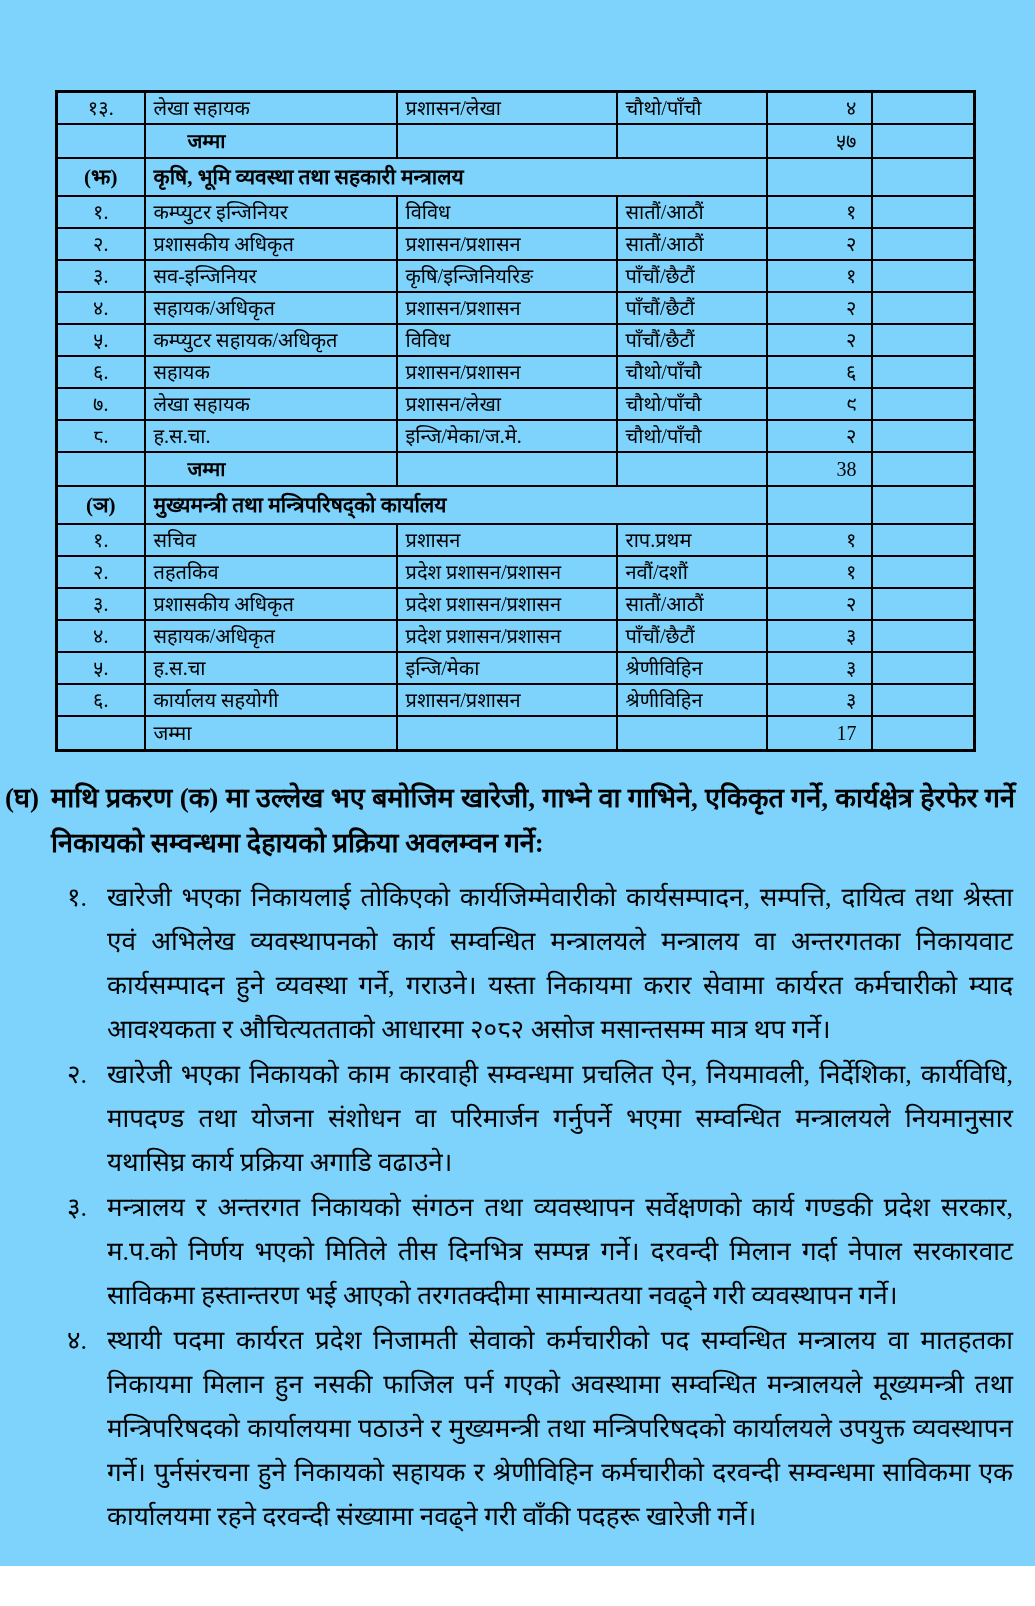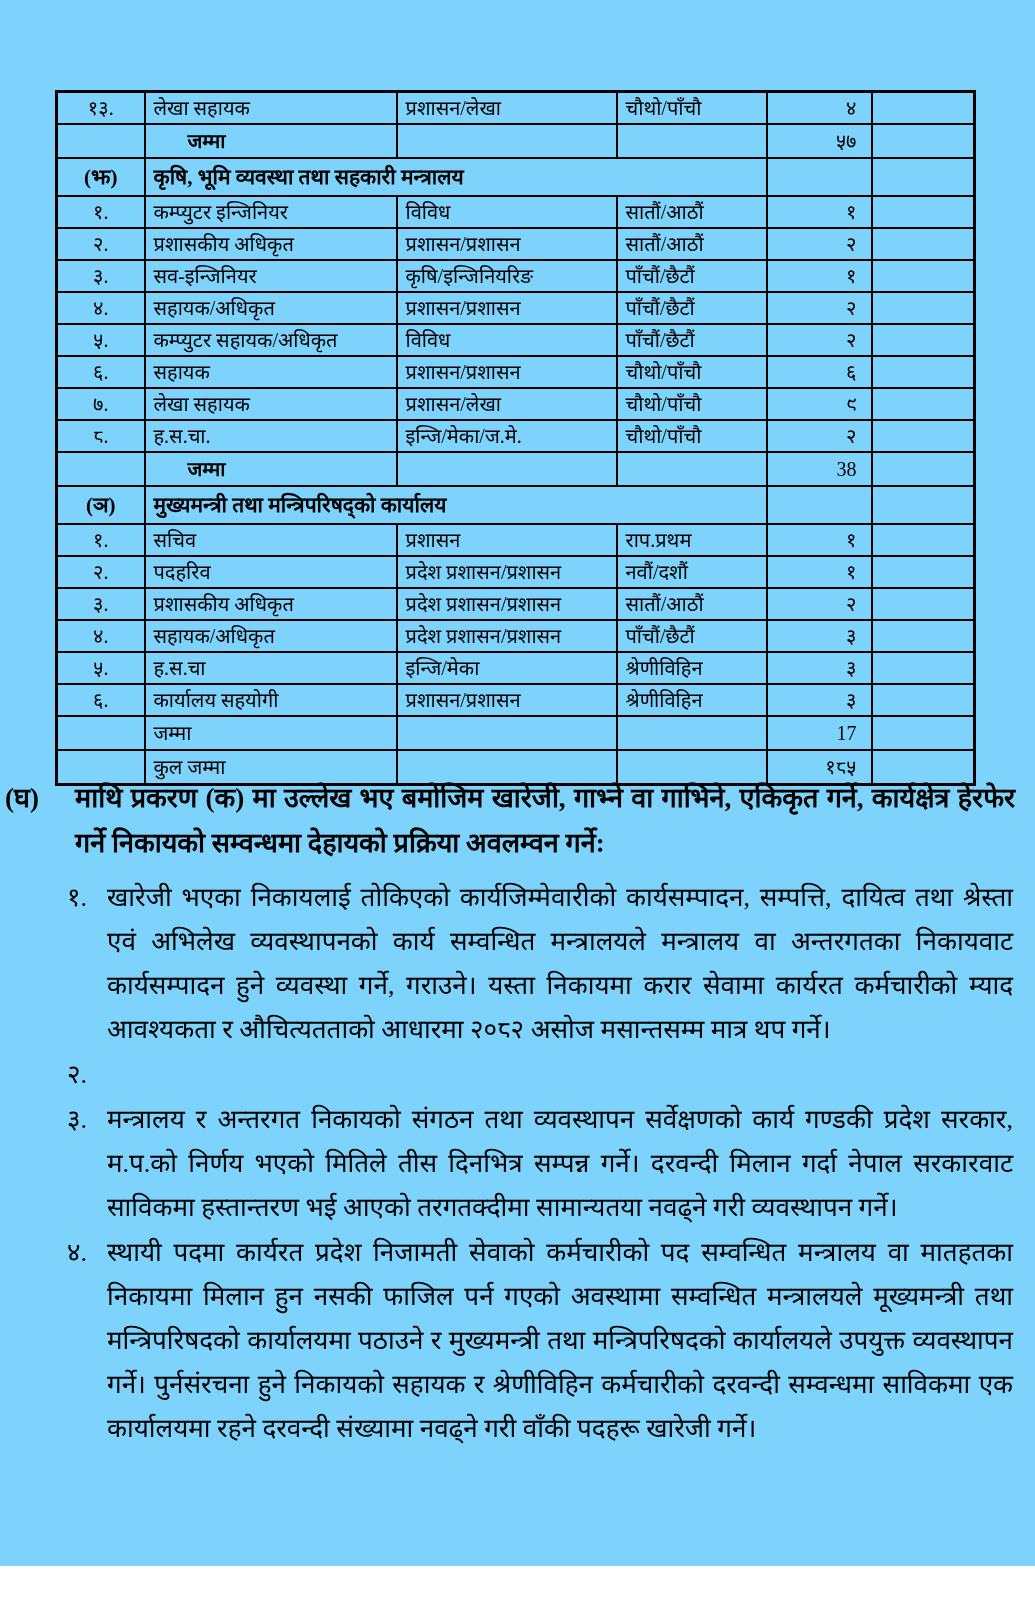--- a/index.html
+++ b/index.html
@@ -29,21 +29,21 @@
   .b     { font-weight:normal; }
   tr.section-row td { font-weight:bold; font-size:21px; height:32px; }
   td.tot-c { padding-left:42px; font-weight:bold; }
   td.tot-l { padding-left:8px; }
   tr.total-row td { height:28px; }
 
   
   .clause { position:absolute; left:5px; top:776px; width:1010px; }
   .clause-head { display:flex; font-weight:bold; font-size:27px; line-height:45px; }
   .clause-head .marker { flex:0 0 46px; }
-  .clause-head .head-text { flex:1; text-align:justify;margin-left:24px; }
+  .clause-head .head-text { flex:1; text-align:justify; }
   .items { margin-top:10px; }
   .item { display:flex; font-size:26px; line-height:44px; margin:0 0 1px 0; }
   .item .num { flex:0 0 40px; margin-left:62px; }
   .item .text { flex:1; text-align:justify; padding-right:2px; }
 </style>
 </head>
 <body>
 
 <div class="page">
 
@@ -160,21 +160,21 @@
         <tr class="data-row">
           <td class="sn">१.</td>
           <td class="pos">सचिव</td>
           <td class="svc">प्रशासन</td>
           <td class="lvl">राप.प्रथम</td>
           <td class="cnt">१</td>
           <td class="rem"></td>
         </tr>
         <tr class="data-row">
           <td class="sn">२.</td>
-          <td class="pos">पदहरिव</td>
+          <td class="pos">तहतकिव</td>
           <td class="svc">प्रदेश प्रशासन/प्रशासन</td>
           <td class="lvl">नवौं/दशौं</td>
           <td class="cnt">१</td>
           <td class="rem"></td>
         </tr>
         <tr class="data-row">
           <td class="sn">३.</td>
           <td class="pos">प्रशासकीय अधिकृत</td>
           <td class="svc">प्रदेश प्रशासन/प्रशासन</td>
           <td class="lvl">सातौं/आठौं</td>
@@ -206,43 +206,36 @@
           <td class="rem"></td>
         </tr>
         <tr class="total-row">
           <td class="sn"></td>
           <td class="pos tot-l">जम्मा</td>
           <td class="svc"></td>
           <td class="lvl"></td>
           <td class="cnt b">17</td>
           <td class="rem"></td>
         </tr>
-        <tr class="total-row">
-          <td class="sn"></td>
-          <td class="pos tot-l">कुल जम्मा</td>
-          <td class="svc"></td>
-          <td class="lvl"></td>
-          <td class="cnt b">१८५</td>
-          <td class="rem"></td>
-        </tr>
       </tbody>
   </table>
 
   <div class="clause">
     <div class="clause-head">
       <span class="marker">(घ)</span>
       <span class="head-text">माथि प्रकरण (क) मा उल्लेख भए बमोजिम खारेजी, गाभ्ने वा गाभिने, एकिकृत गर्ने, कार्यक्षेत्र हेरफेर गर्ने निकायको सम्वन्धमा देहायको प्रक्रिया अवलम्वन गर्ने:</span>
     </div>
     <div class="items">
       <div class="item">
         <span class="num">१.</span>
         <span class="text">खारेजी भएका निकायलाई तोकिएको कार्यजिम्मेवारीको कार्यसम्पादन, सम्पत्ति, दायित्व तथा श्रेस्ता एवं अभिलेख व्यवस्थापनको कार्य सम्वन्धित मन्त्रालयले मन्त्रालय वा अन्तरगतका निकायवाट कार्यसम्पादन हुने व्यवस्था गर्ने, गराउने। यस्ता निकायमा करार सेवामा कार्यरत कर्मचारीको म्याद आवश्यकता र औचित्यतताको आधारमा २०८२ असोज मसान्तसम्म मात्र थप गर्ने।</span>
       </div>
       <div class="item">
         <span class="num">२.</span>
+        <span class="text">खारेजी भएका निकायको काम कारवाही सम्वन्धमा प्रचलित ऐन, नियमावली, निर्देशिका, कार्यविधि, मापदण्ड तथा योजना संशोधन वा परिमार्जन गर्नुपर्ने भएमा सम्वन्धित मन्त्रालयले नियमानुसार यथासिघ्र कार्य प्रक्रिया अगाडि वढाउने।</span>
       </div>
       <div class="item">
         <span class="num">३.</span>
         <span class="text">मन्त्रालय र अन्तरगत निकायको संगठन तथा व्यवस्थापन सर्वेक्षणको कार्य गण्डकी प्रदेश सरकार, म.प.को निर्णय भएको मितिले तीस दिनभित्र सम्पन्न गर्ने। दरवन्दी मिलान गर्दा नेपाल सरकारवाट साविकमा हस्तान्तरण भई आएको तरगतक्दीमा सामान्यतया नवढ्ने गरी व्यवस्थापन गर्ने।</span>
       </div>
       <div class="item">
         <span class="num">४.</span>
         <span class="text">स्थायी पदमा कार्यरत प्रदेश निजामती सेवाको कर्मचारीको पद सम्वन्धित मन्त्रालय वा मातहतका निकायमा मिलान हुन नसकी फाजिल पर्न गएको अवस्थामा सम्वन्धित मन्त्रालयले मूख्यमन्त्री तथा मन्त्रिपरिषदको कार्यालयमा पठाउने र मुख्यमन्त्री तथा मन्त्रिपरिषदको कार्यालयले उपयुक्त व्यवस्थापन गर्ने। पुर्नसंरचना हुने निकायको सहायक र श्रेणीविहिन कर्मचारीको दरवन्दी सम्वन्धमा साविकमा एक कार्यालयमा रहने दरवन्दी संख्यामा नवढ्ने गरी वाँकी पदहरू खारेजी गर्ने।</span>
       </div>
     </div>

